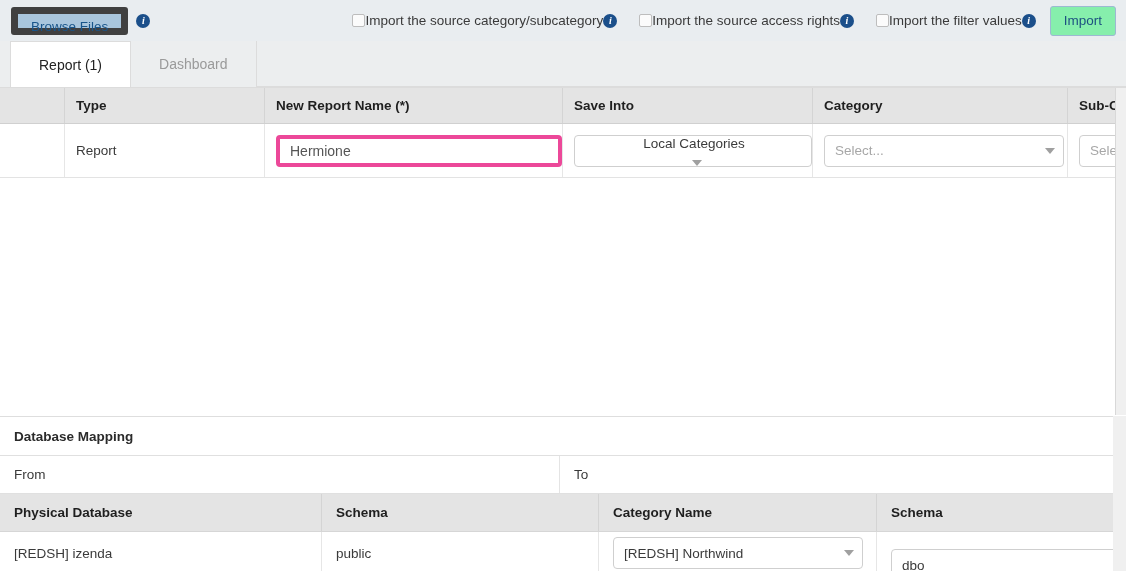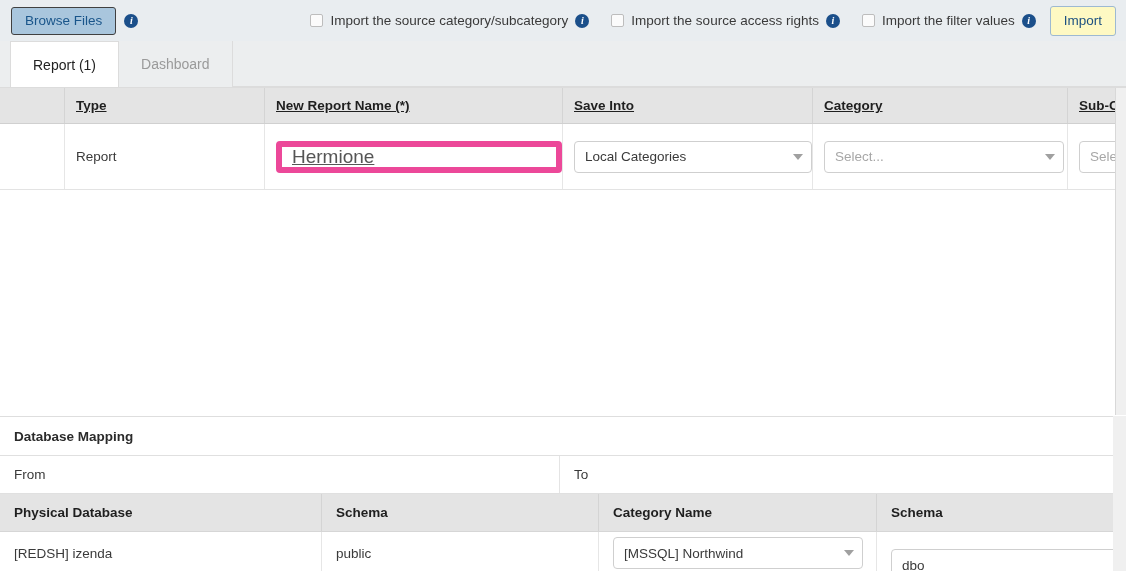--- a/index.html
+++ b/index.html
@@ -25,33 +25,33 @@
     width: 1126px; height: 41px;
     background: #e9edf0;
     display: flex;
     align-items: center;
   }
   .browse-btn {
     margin-left: 11px;
     height: 28px;
     padding: 0 13px;
     background: #a9c6dd;
-    border: 1px solid #404040;
+    border: 7px solid #404040;
     border-radius: 3px;
     color: #19558a;
     font-size: 13.5px;
     font-family: "Liberation Sans", sans-serif;
     line-height: 26px;
     cursor: pointer;
     white-space: nowrap;
   }
   .import-btn {
     height: 30px;
     padding: 0 13px;
-    background: #fef9c3;
+    background: #86efac;
     border: 1px solid #9db9d2;
     border-radius: 3px;
     color: #1d5181;
     font-size: 13.5px;
     font-family: "Liberation Sans", sans-serif;
     line-height: 28px;
     cursor: pointer;
     white-space: nowrap;
   }
   .info-icon {
@@ -66,21 +66,20 @@
     font-family: "Liberation Serif", serif;
     text-align: center;
     line-height: 14px;
     vertical-align: middle;
     flex: 0 0 auto;
     cursor: pointer;
   }
   .cb-group {
     display: flex;
     align-items: center;
-    gap: 7px;
     white-space: nowrap;
   }
   .cb-box {
     width: 13px; height: 13px;
     border: 1px solid #bdbdbd;
     background: #fbfbfb;
     border-radius: 2px;
     flex: 0 0 auto;
     cursor: pointer;
   }
@@ -96,21 +95,21 @@
     left: 0; top: 41px;
     width: 1126px; height: 47px;
     background: #eceeef;
     display: flex;
     align-items: flex-end;
     border-bottom: 1px solid #dcdcdc;
   }
   .tab {
     height: 46px;
     line-height: 46px;
-    padding: 0 22px;
+    padding: 0 28px;
     font-size: 14px;
     color: #9a9a9a;
     border-right: 1px solid #dcdcdc;
     white-space: nowrap;
     cursor: pointer;
   }
   .tab.active {
     background: #ffffff;
     color: #222222;
     border-left: 1px solid #dcdcdc;
@@ -141,25 +140,24 @@
   .grid-header .hcell {
     font-size: 13.5px;
     font-weight: bold;
     color: #1f1f1f;
     line-height: 36px;
     padding-left: 11px;
     border-right: 1px solid #d4d4d4;
     overflow: hidden;
     white-space: nowrap;
     flex: 0 0 auto;
-    text-decoration: underline;
   }
   .grid-row {
     display: flex;
-    height: 66px;
+    height: 54px;
     border-bottom: 1px solid #e3e3e3;
     background: #ffffff;
   }
   .grid-row .rcell {
     border-right: 1px solid #e6e6e6;
     padding-left: 11px;
     display: flex;
     align-items: center;
     overflow: hidden;
     flex: 0 0 auto;
@@ -169,29 +167,28 @@
   .c-name  { width: 298px; }
   .c-save  { width: 250px; }
   .c-cat   { width: 255px; }
   .c-sub   { width: 140px; }
 
   .cell-text { font-size: 13.5px; color: #3a3a3a; white-space: nowrap; }
 
   .txtinput {
     width: 288px;
     height: 32px;
-    border: 6px solid #ec4899;
+    border: 4px solid #ec4899;
     border-radius: 4px;
     background: #ffffff;
     padding: 0 10px;
-    font-size: 19px;
+    font-size: 14px;
     font-family: "Liberation Sans", sans-serif;
     color: #555555;
     outline: none;
-    text-decoration: underline;
   }
   .ddl {
     height: 32px;
     border: 1px solid #cfcfcf;
     border-radius: 4px;
     background: #ffffff;
     display: flex;
     align-items: center;
     padding: 0 8px 0 10px;
     cursor: pointer;
@@ -206,21 +203,21 @@
   }
   .ddl.placeholder .ddl-text { color: #a7a7a7; }
   .caret {
     width: 0; height: 0;
     border-left: 5px solid transparent;
     border-right: 5px solid transparent;
     border-top: 6px solid #a0a0a0;
     flex: 0 0 auto;
     margin-left: 6px;
   }
-  .ddl-save { width: 240px; }
+  .ddl-save { width: 240px; flex-direction: column; }
   .ddl-cat  { width: 240px; }
   .ddl-sub  { width: 240px; }
 
   .grid-body-empty {
     height: 236px;
     background: #ffffff;
   }
 
   .scroll-strip {
     position: absolute;
@@ -413,21 +410,21 @@
 
     <div class="dbm-row">
       <div class="dr d-phys">
         <span class="cell-text">[REDSH] izenda</span>
       </div>
       <div class="dr d-sch1">
         <span class="cell-text">public</span>
       </div>
       <div class="dr d-name">
         <div class="ddl ddl-dbname">
-          <span class="ddl-text">[MSSQL] Northwind</span>
+          <span class="ddl-text">[REDSH] Northwind</span>
           <span class="caret"></span>
         </div>
       </div>
       <div class="dr d-sch2">
         <div class="ddl ddl-dbsch">
           <span class="ddl-text">dbo</span>
           <span class="caret"></span>
         </div>
       </div>
     </div>

